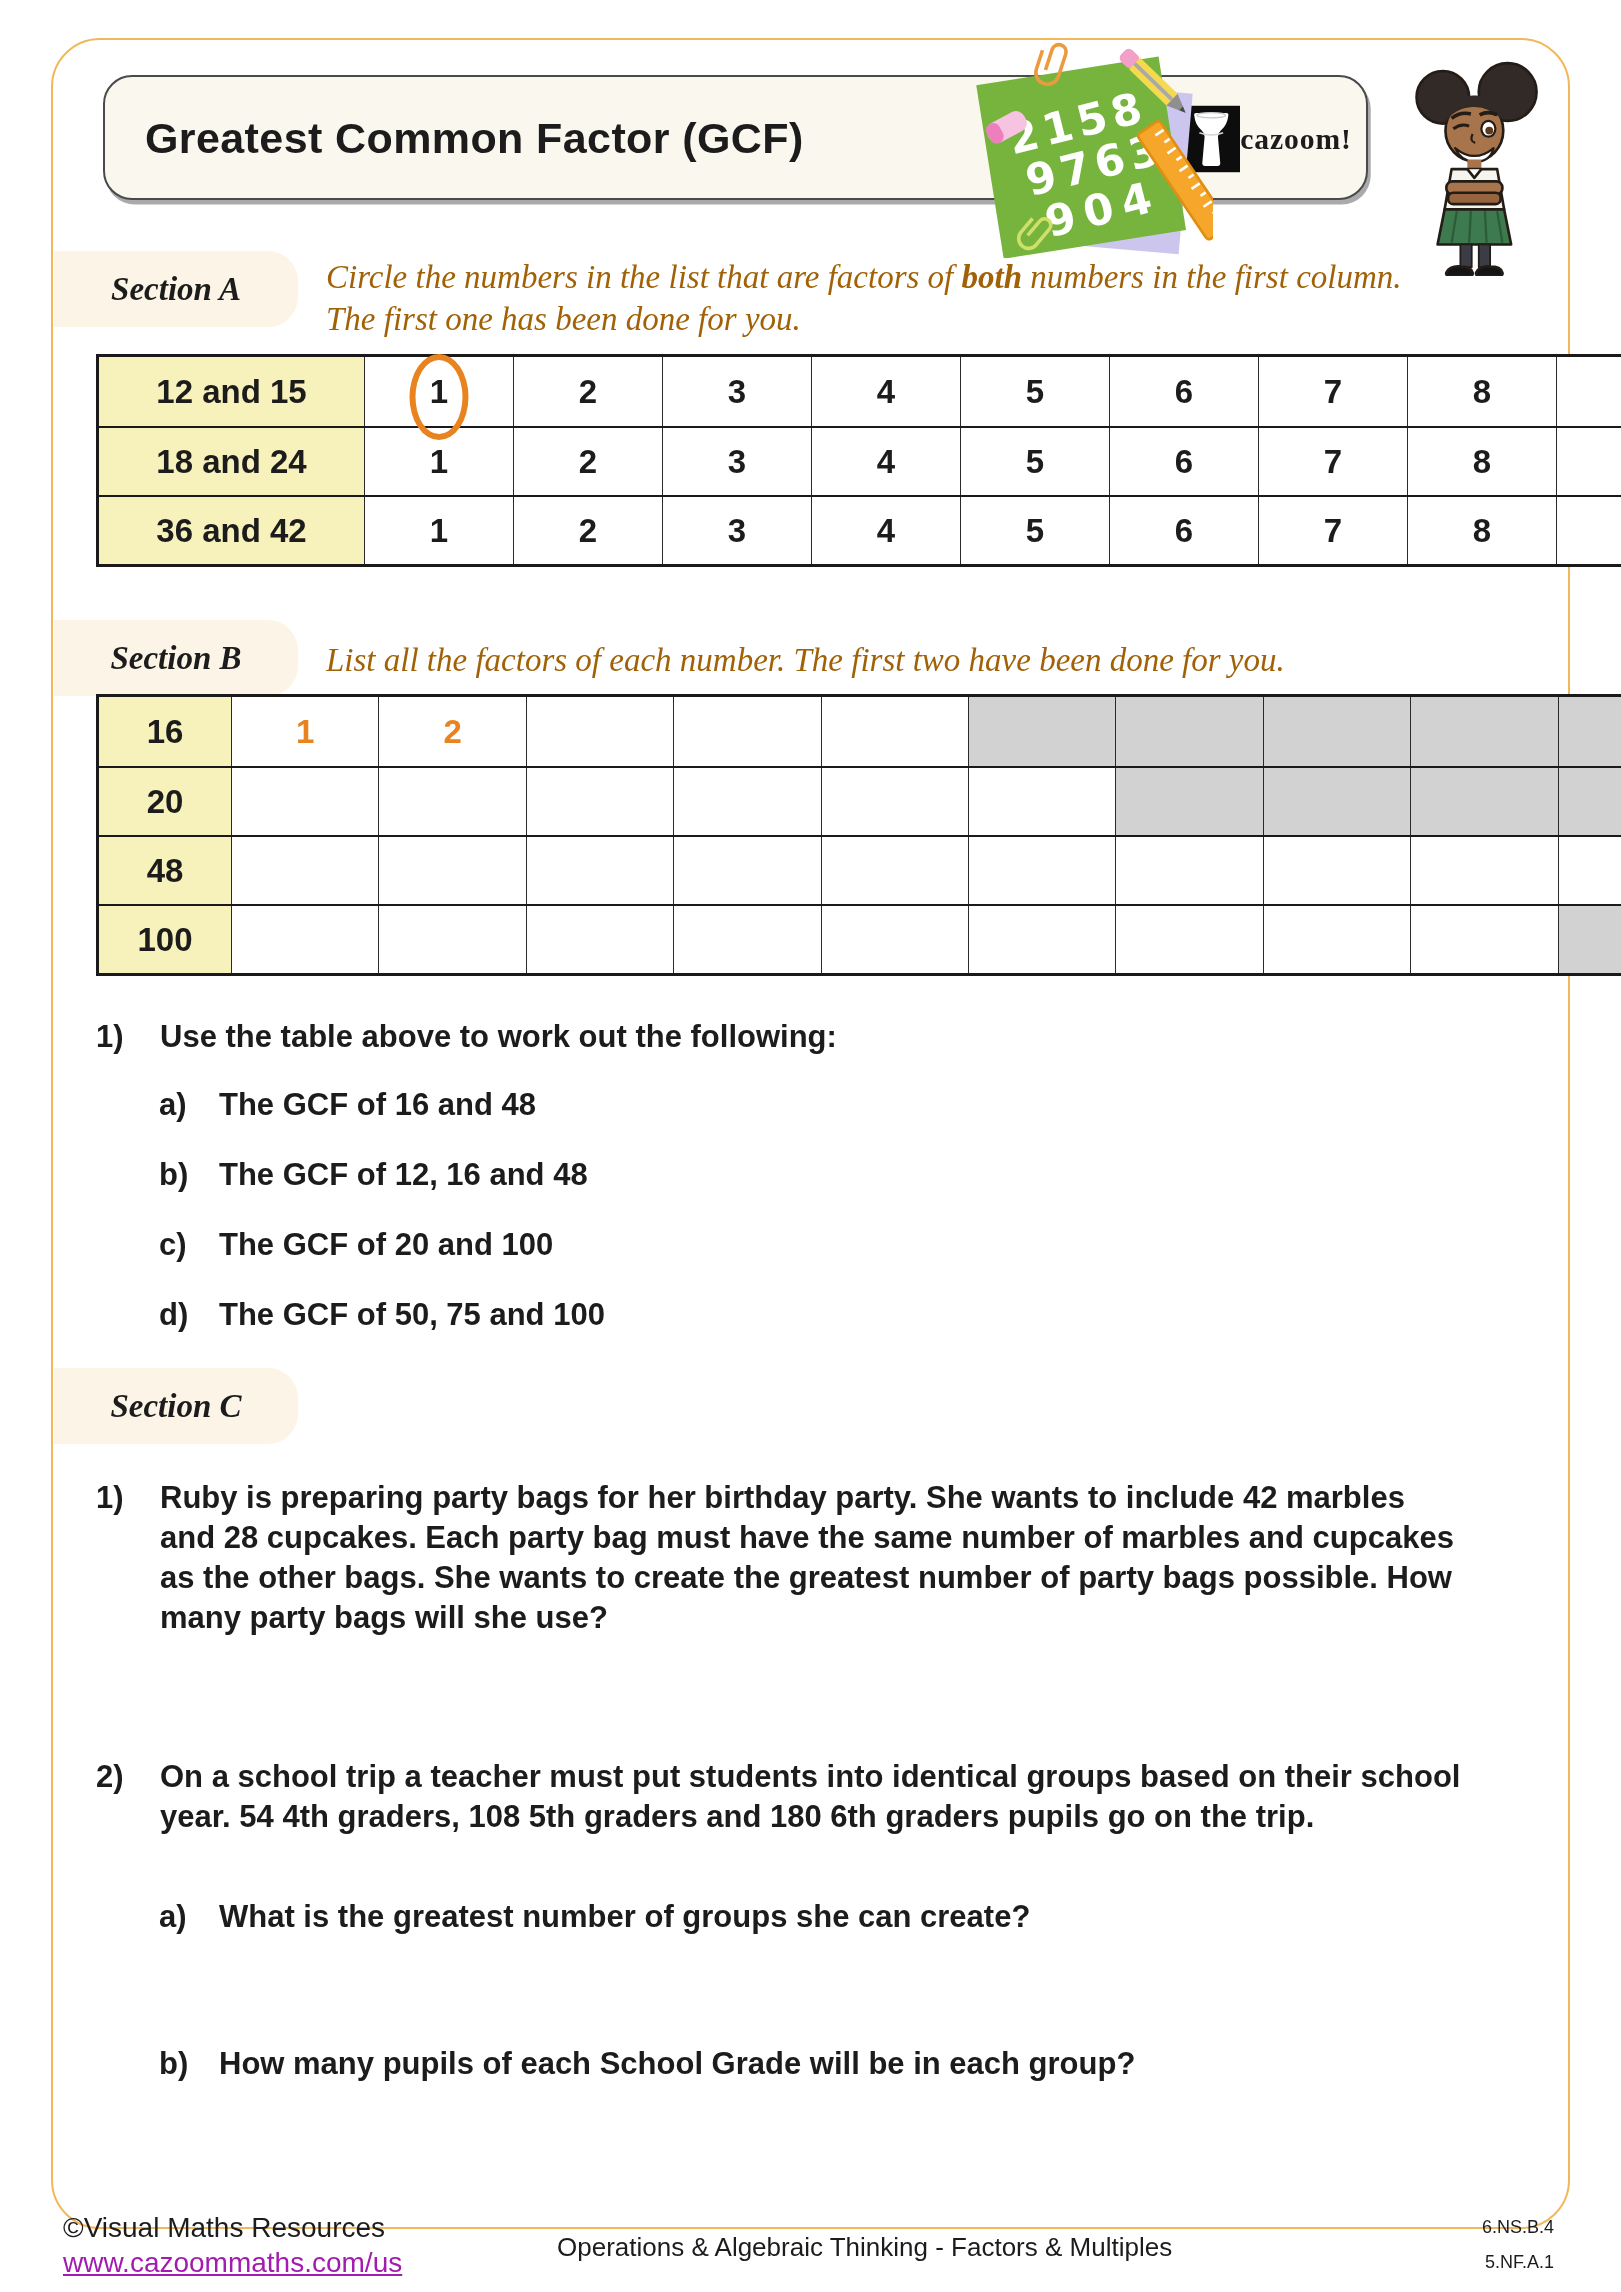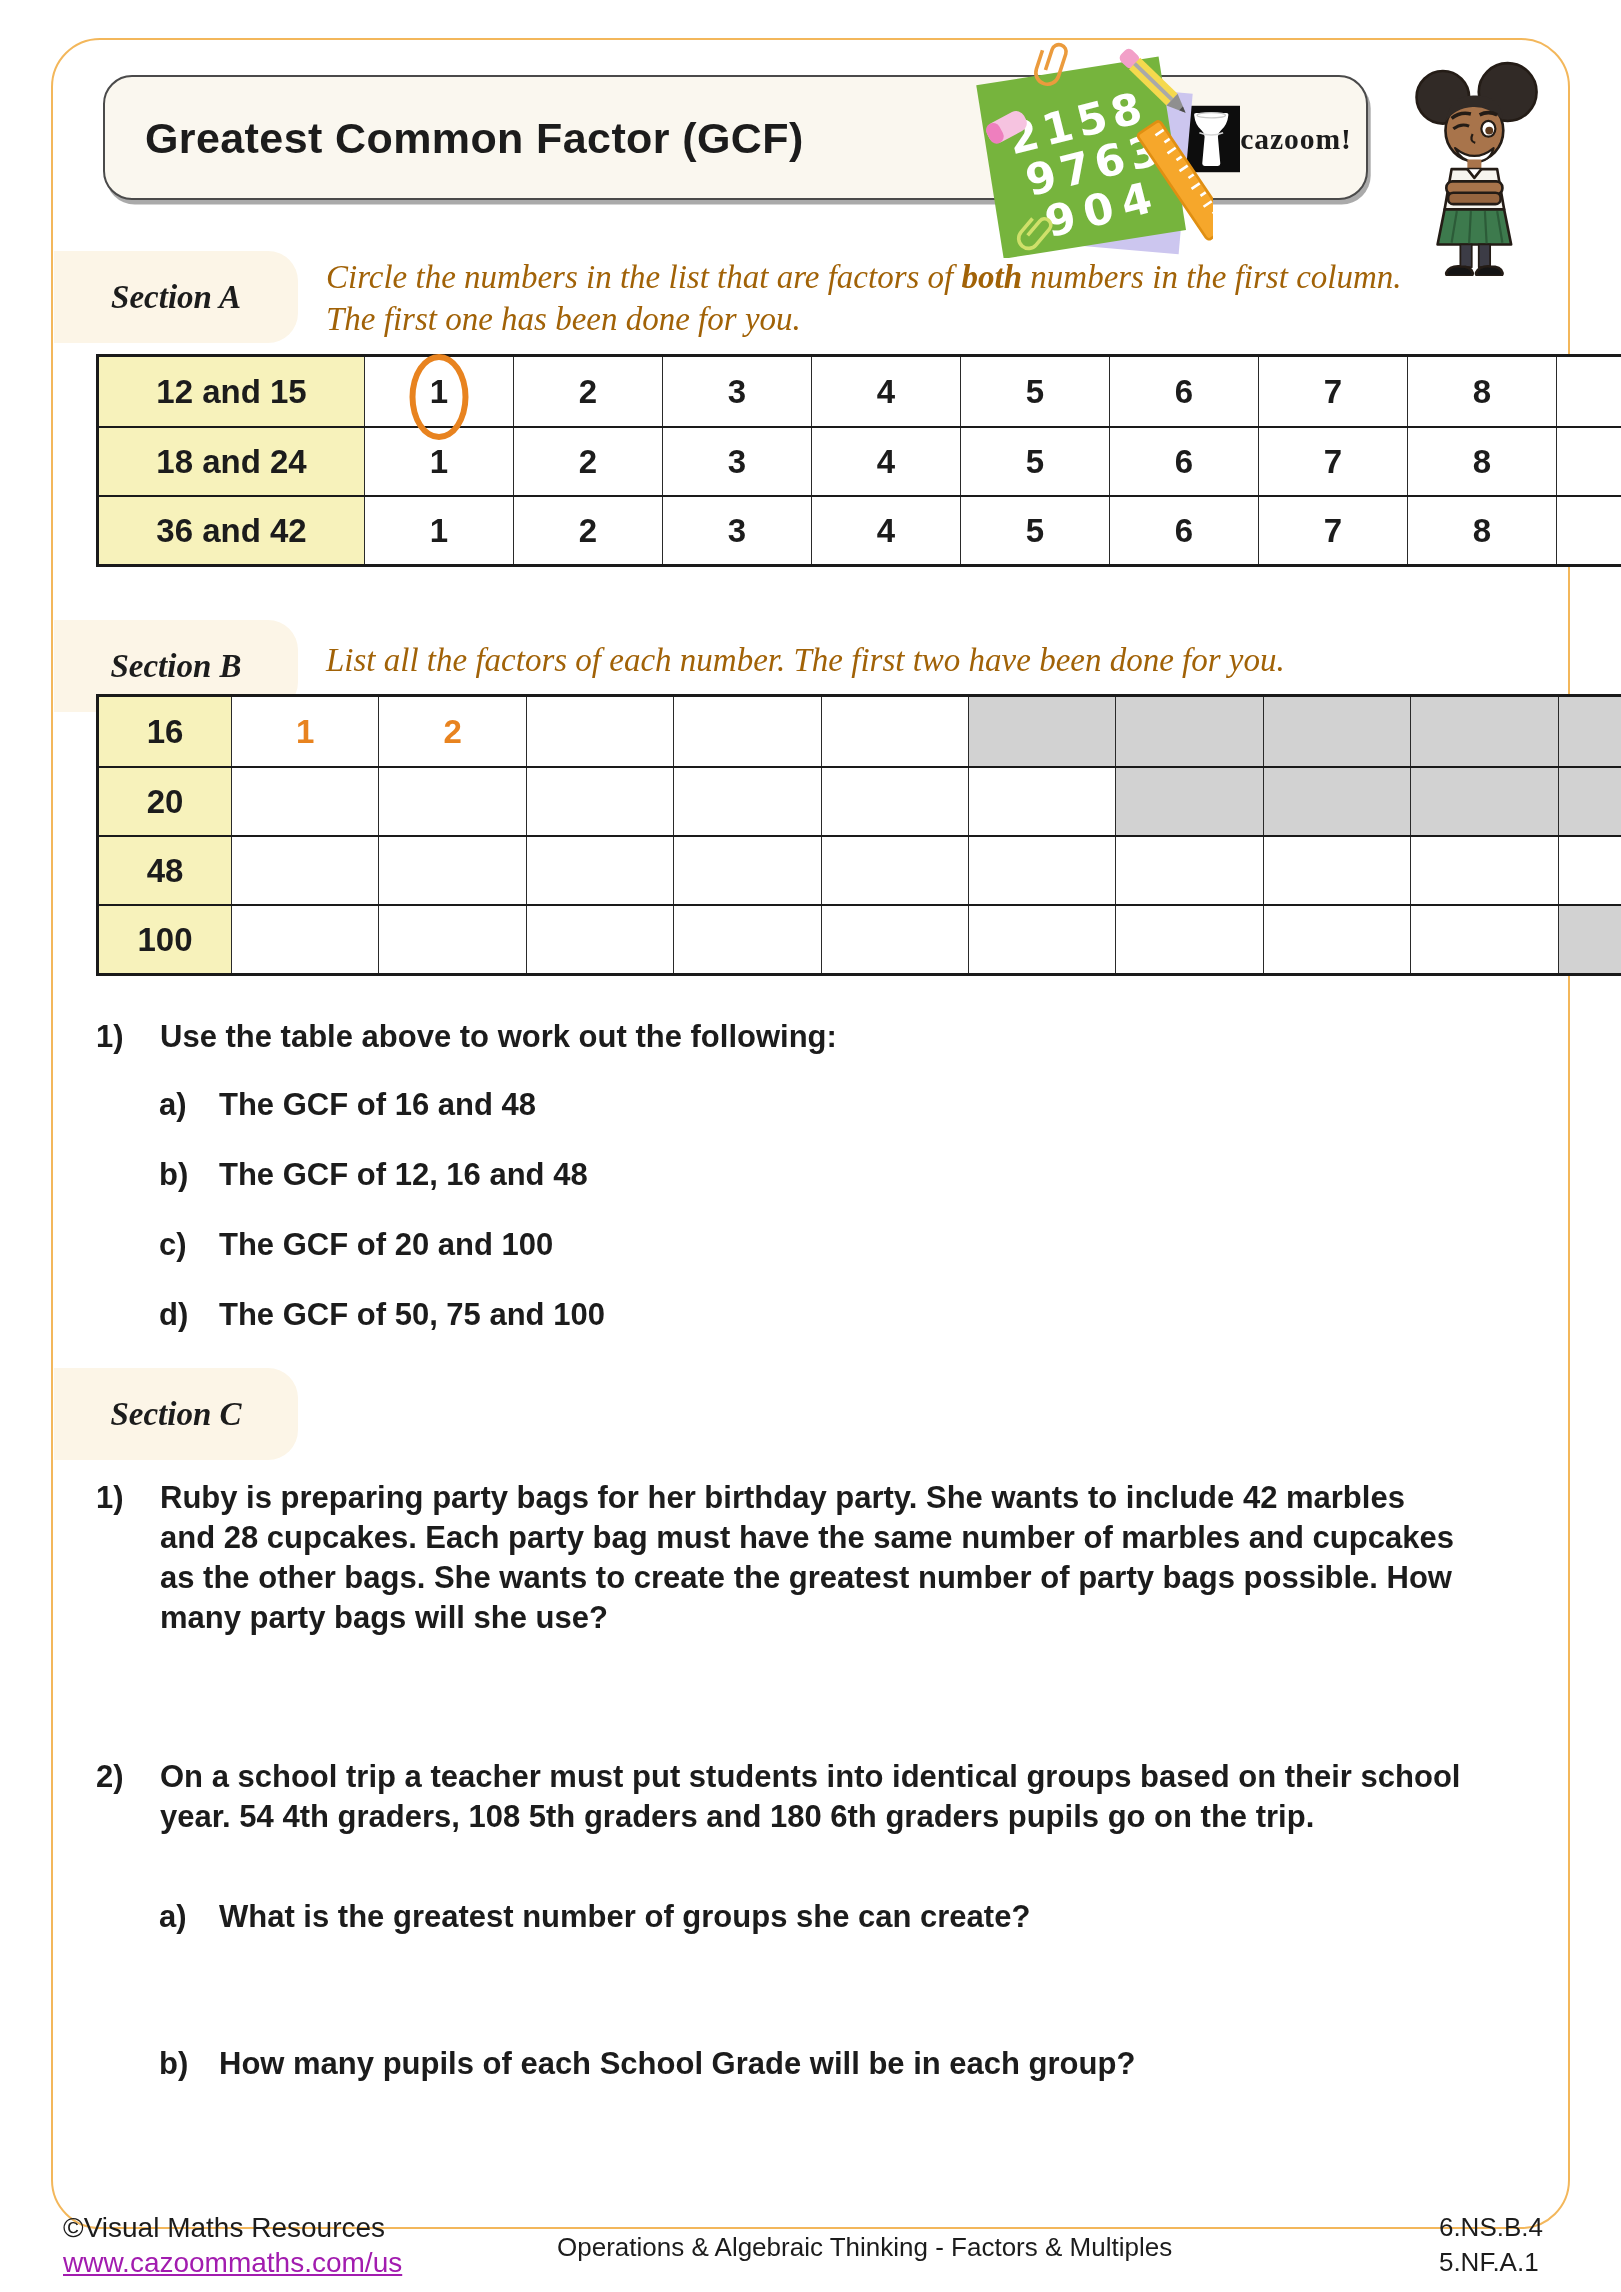--- a/index.html
+++ b/index.html
@@ -13,21 +13,21 @@
               box-shadow:2.7px 4.5px 0 rgba(100,100,100,.55);padding-left:46px; }
   .title { position:absolute; left:40px; top:50%; transform:translateY(-50%);
            font-size:43px; font-weight:bold; letter-spacing:0.4px; white-space:nowrap; }
   .logo { position:absolute; right:14.3px; top:7.2px; width:170px; height:109px;
           display:flex; flex-direction:row; align-items:center; justify-content:center; }
   .logo svg { width:64px; height:70px; }
   .logo-word { font-family:"Liberation Serif", serif; font-weight:bold; font-size:29.6px;
                margin-top:1.8px; letter-spacing:0.9px; }
   .decor { position:absolute; left:969px; top:34px; width:244px; height:224px; z-index:3; }
   .girl { position:absolute; left:1410px; top:57px; width:134px; height:219px; z-index:2; }
-  .seclabel { position:absolute; left:54px; width:244px; height:92px; background:#fcf5e7;
+  .seclabel { position:absolute; left:54px; width:244px; height:76px; background:#fcf5e7;
               border-radius:0 30px 30px 0; display:flex; align-items:center; justify-content:center;
               font-family:"Liberation Serif", serif; font-style:italic; font-weight:bold;
               font-size:33px; color:#1c1c1c; }
   .instr { position:absolute; left:326px; font-family:Liberation Serif, serif;
            font-style:italic; font-size:33px; line-height:42px; color:#a16207; }
   .wtable { position:absolute; left:96px; width:1612px; border:3.6px solid #1a1a1a; background:#fff; }
   .trow { display:flex; height:69px; border-top:2.7px solid #1a1a1a; }
   .trow:first-child { border-top:none; }
   .tcell { flex:1; border-left:1.8px solid #2a2a2a; display:flex; align-items:center;
            justify-content:center; font-weight:bold; font-size:33px; position:relative; background:#fff; }
@@ -38,21 +38,21 @@
   .orange { color:#e8831f; }
   .circlemark { position:absolute; left:50%; top:-2.7px; transform:translateX(-50%);
                 width:59px; height:86px; border:6.3px solid #e8831f; border-radius:50%; z-index:4; }
   .qrow { position:absolute; display:flex; font-weight:bold; font-size:31px; line-height:40px; }
   .qnum { flex:0 0 64px; }
   .qpartlabel { flex:0 0 60px; }
   .qtext { max-width:1308px; }
   .footleft { position:absolute; left:63px; top:2210px; font-size:28px; line-height:35px; }
   .footlink { color:#a21caf; text-decoration:underline; cursor:pointer; }
   .footcenter { position:absolute; left:557px; top:2232px; font-size:26px; }
-  .footright { position:absolute; right:79px; top:2210px; font-size:26px; line-height:35px; }
+  .footright { position:absolute; right:68px; top:2210px; font-size:18px; line-height:35px; text-align:right; }
 </style>
 </head>
 <body>
 
 <div class="page" id="page">
 
   <div class="frame"></div>
 
   <div class="titlebox">
     <span class="title">Greatest Common Factor (GCF)</span>

